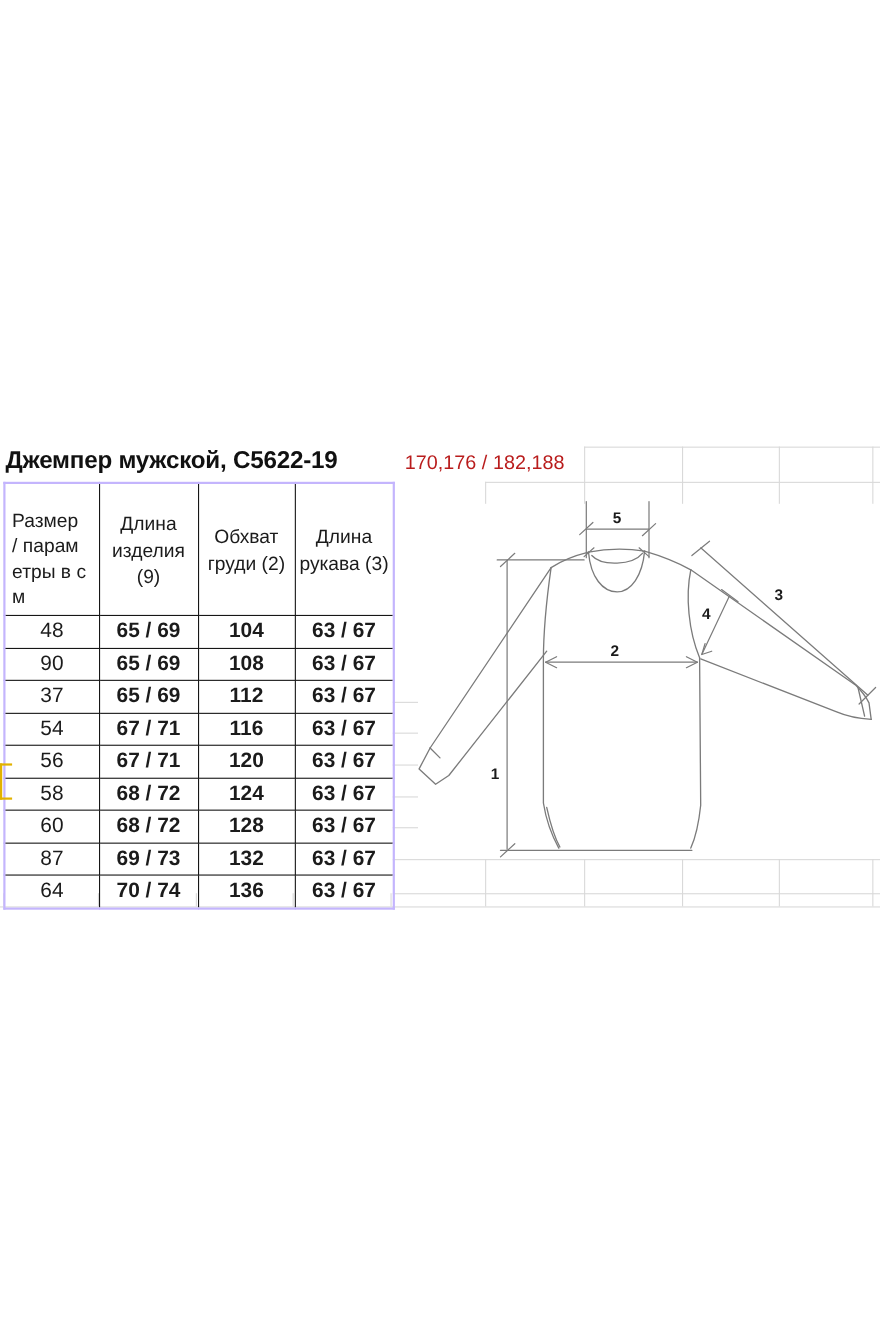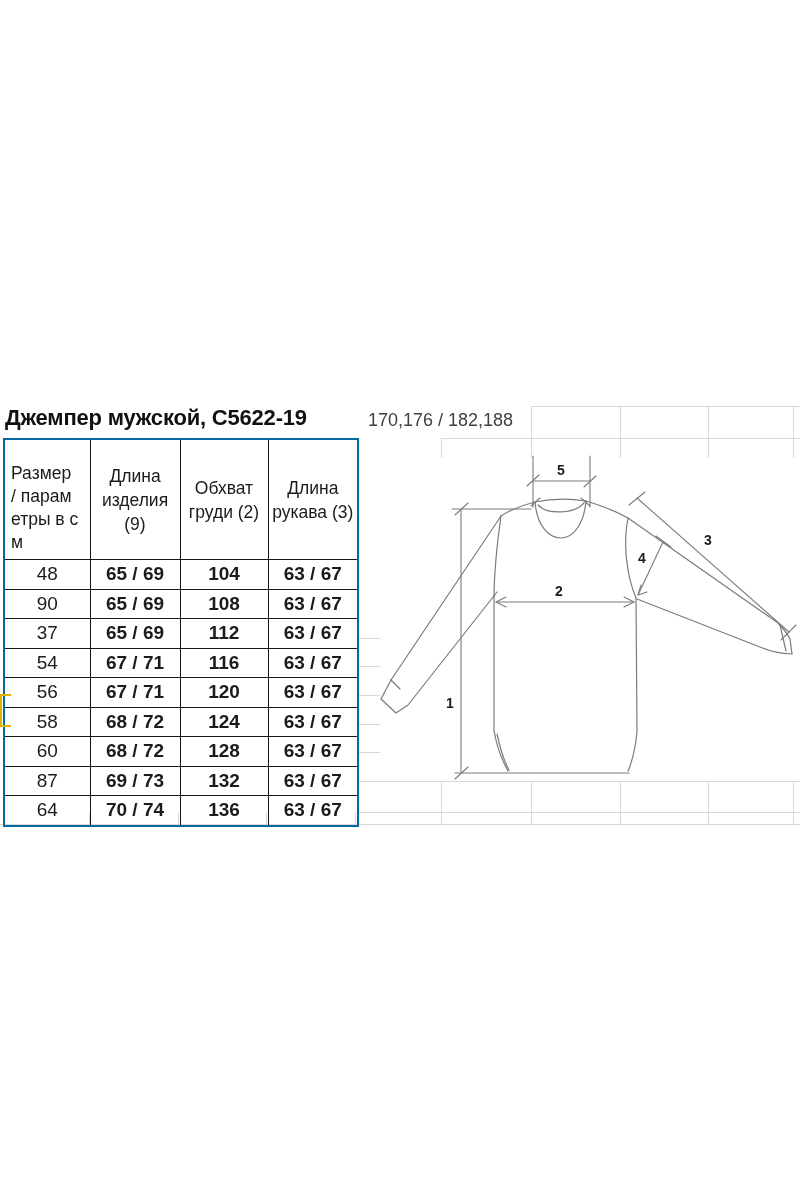--- a/index.html
+++ b/index.html
@@ -4,23 +4,23 @@
 <style>
   html,body{margin:0;padding:0;}
   body{font-family:"Liberation Sans",sans-serif;background:#ffffff;}
   #canvas{position:relative;width:800px;height:1200px;background:#ffffff;overflow:hidden;margin-top:11px;}
 
   .gl{position:absolute;background:#d9d9d9;}
   .glv{width:1px;}
   .glh{height:1px;}
 
   #title{position:absolute;left:5px;top:394px;font-size:22px;font-weight:700;color:#111;white-space:nowrap;letter-spacing:-0.2px;}
-  #subtitle{position:absolute;left:368px;top:399px;font-size:18px;color:#404040;white-space:nowrap;text-align:right;}
+  #subtitle{position:absolute;left:368px;top:399px;font-size:18px;color:#b91c1c;white-space:nowrap;text-align:right;}
 
-  #size-table{position:absolute;left:3px;top:427px;border-collapse:collapse;table-layout:fixed;width:354px;color:#1b1b1b;border:2px solid #0369a1;}
+  #size-table{position:absolute;left:3px;top:427px;border-collapse:collapse;table-layout:fixed;width:354px;color:#1b1b1b;border:2px solid #c4b5fd;}
   #size-table td,#size-table th{border:1.5px solid #161616;padding:0;overflow:hidden;}
   #size-table thead th{height:112px;font-weight:400;font-size:17.5px;line-height:24px;vertical-align:middle;text-align:center;}
   #size-table thead th.corner{ text-align:left;vertical-align:bottom;padding:2px 10px 5px 6px;word-break:break-all;line-height:23px;}
   #size-table tbody td{height:28.5px;text-align:center;font-size:19px;font-weight:bold;}
   #size-table tbody td.size{font-weight:400;}
 
   #selection-mark{position:absolute;left:0;top:683px;width:9px;height:29px;border:2px solid #e2b200;border-right:none;z-index:4;}
 
   #diagram-svg{position:absolute;left:0;top:0;z-index:2;}
   .dim-label{position:absolute;transform:translate(-50%,-50%);font-size:14px;font-weight:700;color:#1b1b1b;z-index:3;}

